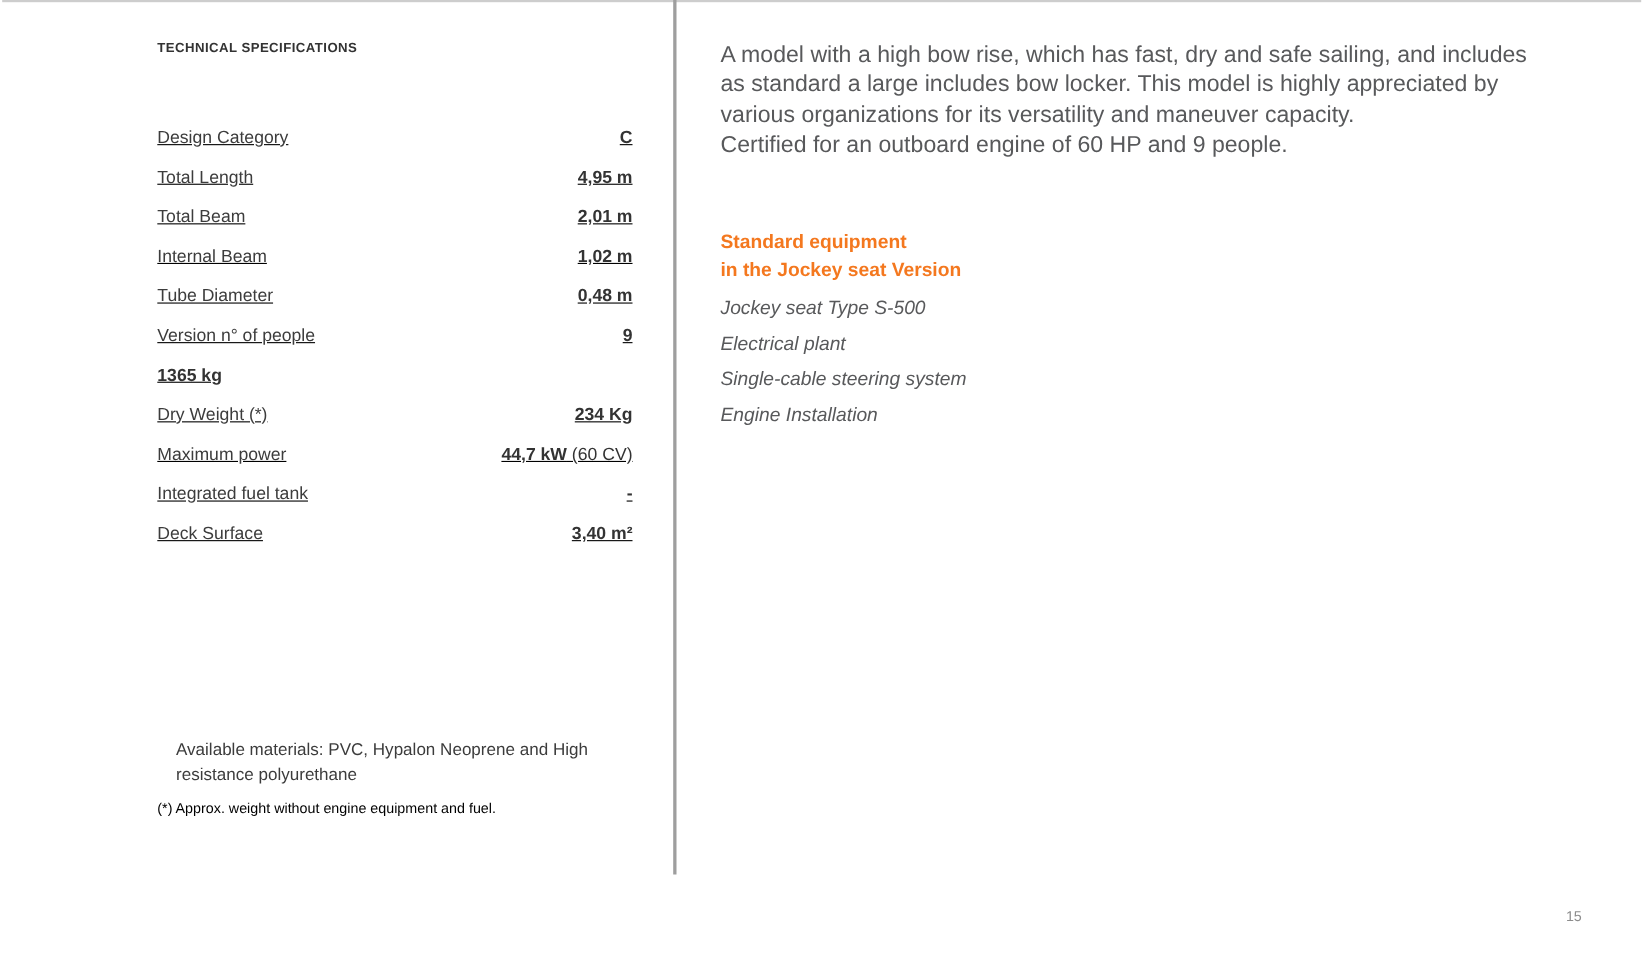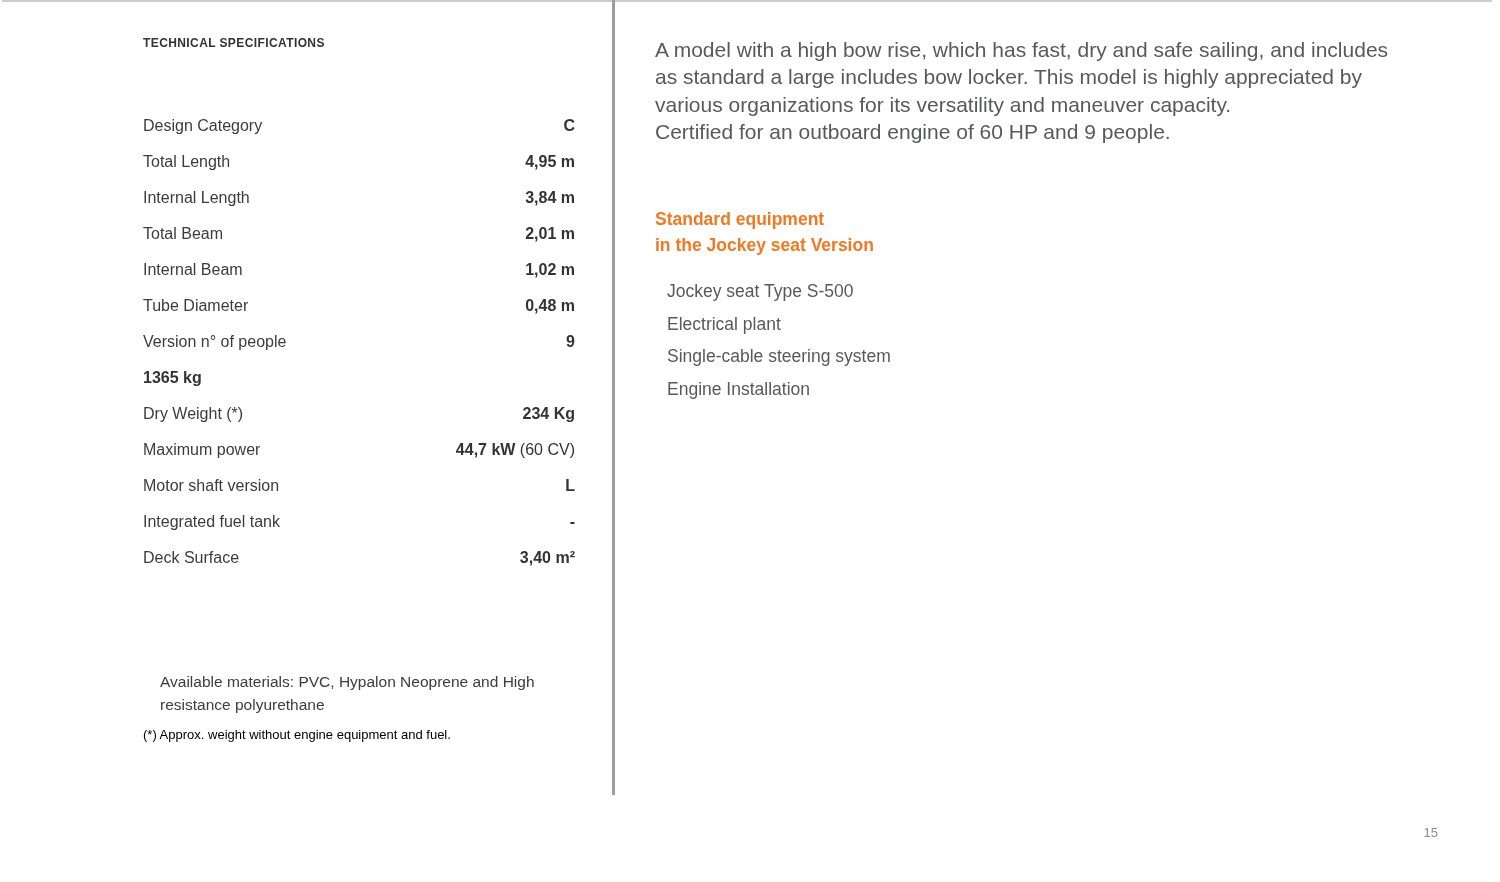--- a/index.html
+++ b/index.html
@@ -31,20 +31,21 @@
     margin: 0;
     font-size: 12px;
     font-weight: 700;
     letter-spacing: 0.4px;
     color: #333333;
   }
   .spec-table {
     position: absolute;
     left: 143px; top: 114px;
     width: 432px;
+    text-decoration: underline;
   }
   .spec-row {
     display: flex;
     justify-content: space-between;
     align-items: flex-end;
     margin-bottom: 13px;
   }
   .spec-label {
     font-size: 16px;
     line-height: 23px;
@@ -94,22 +95,23 @@
     left: 655px; top: 206px;
     margin: 0;
     font-size: 17.5px;
     font-weight: 700;
     line-height: 26px;
     color: #f4781f;
   }
   .equipment-list {
     position: absolute;
     left: 655px; top: 263px;
-    margin: 12px; padding: 0;
+    margin: 0; padding: 0;
     list-style: none;
+    font-style: italic;
   }
   .equipment-item {
     font-size: 17.5px;
     line-height: 32.6px;
     color: #58595b;
   }
 
   .page-number {
     position: absolute;
     left: 1408px; top: 825px;
@@ -130,24 +132,20 @@
   <div class="spec-table" id="spec-table">
       <div class="spec-row">
     <div class="spec-label">Design Category</div>
     <div class="spec-value"><span class="v-bold">C</span><span class="v-reg"></span></div>
   </div>
       <div class="spec-row">
     <div class="spec-label">Total Length</div>
     <div class="spec-value"><span class="v-bold">4,95 m</span><span class="v-reg"></span></div>
   </div>
       <div class="spec-row">
-    <div class="spec-label">Internal Length</div>
-    <div class="spec-value"><span class="v-bold">3,84 m</span><span class="v-reg"></span></div>
-  </div>
-      <div class="spec-row">
     <div class="spec-label">Total Beam</div>
     <div class="spec-value"><span class="v-bold">2,01 m</span><span class="v-reg"></span></div>
   </div>
       <div class="spec-row">
     <div class="spec-label">Internal Beam</div>
     <div class="spec-value"><span class="v-bold">1,02 m</span><span class="v-reg"></span></div>
   </div>
       <div class="spec-row">
     <div class="spec-label">Tube Diameter</div>
     <div class="spec-value"><span class="v-bold">0,48 m</span><span class="v-reg"></span></div>
@@ -159,24 +157,20 @@
       <div class="spec-row">
     <div class="spec-value"><span class="v-bold">1365 kg</span><span class="v-reg"></span></div>
   </div>
       <div class="spec-row">
     <div class="spec-label">Dry Weight (*)</div>
     <div class="spec-value"><span class="v-bold">234 Kg</span><span class="v-reg"></span></div>
   </div>
       <div class="spec-row">
     <div class="spec-label">Maximum power</div>
     <div class="spec-value"><span class="v-bold">44,7 kW</span><span class="v-reg"> (60 CV)</span></div>
-  </div>
-      <div class="spec-row">
-    <div class="spec-label">Motor shaft version</div>
-    <div class="spec-value"><span class="v-bold">L</span><span class="v-reg"></span></div>
   </div>
       <div class="spec-row">
     <div class="spec-label">Integrated fuel tank</div>
     <div class="spec-value"><span class="v-bold">-</span><span class="v-reg"></span></div>
   </div>
       <div class="spec-row">
     <div class="spec-label">Deck Surface</div>
     <div class="spec-value"><span class="v-bold">3,40 m²</span><span class="v-reg"></span></div>
   </div>
     </div>

